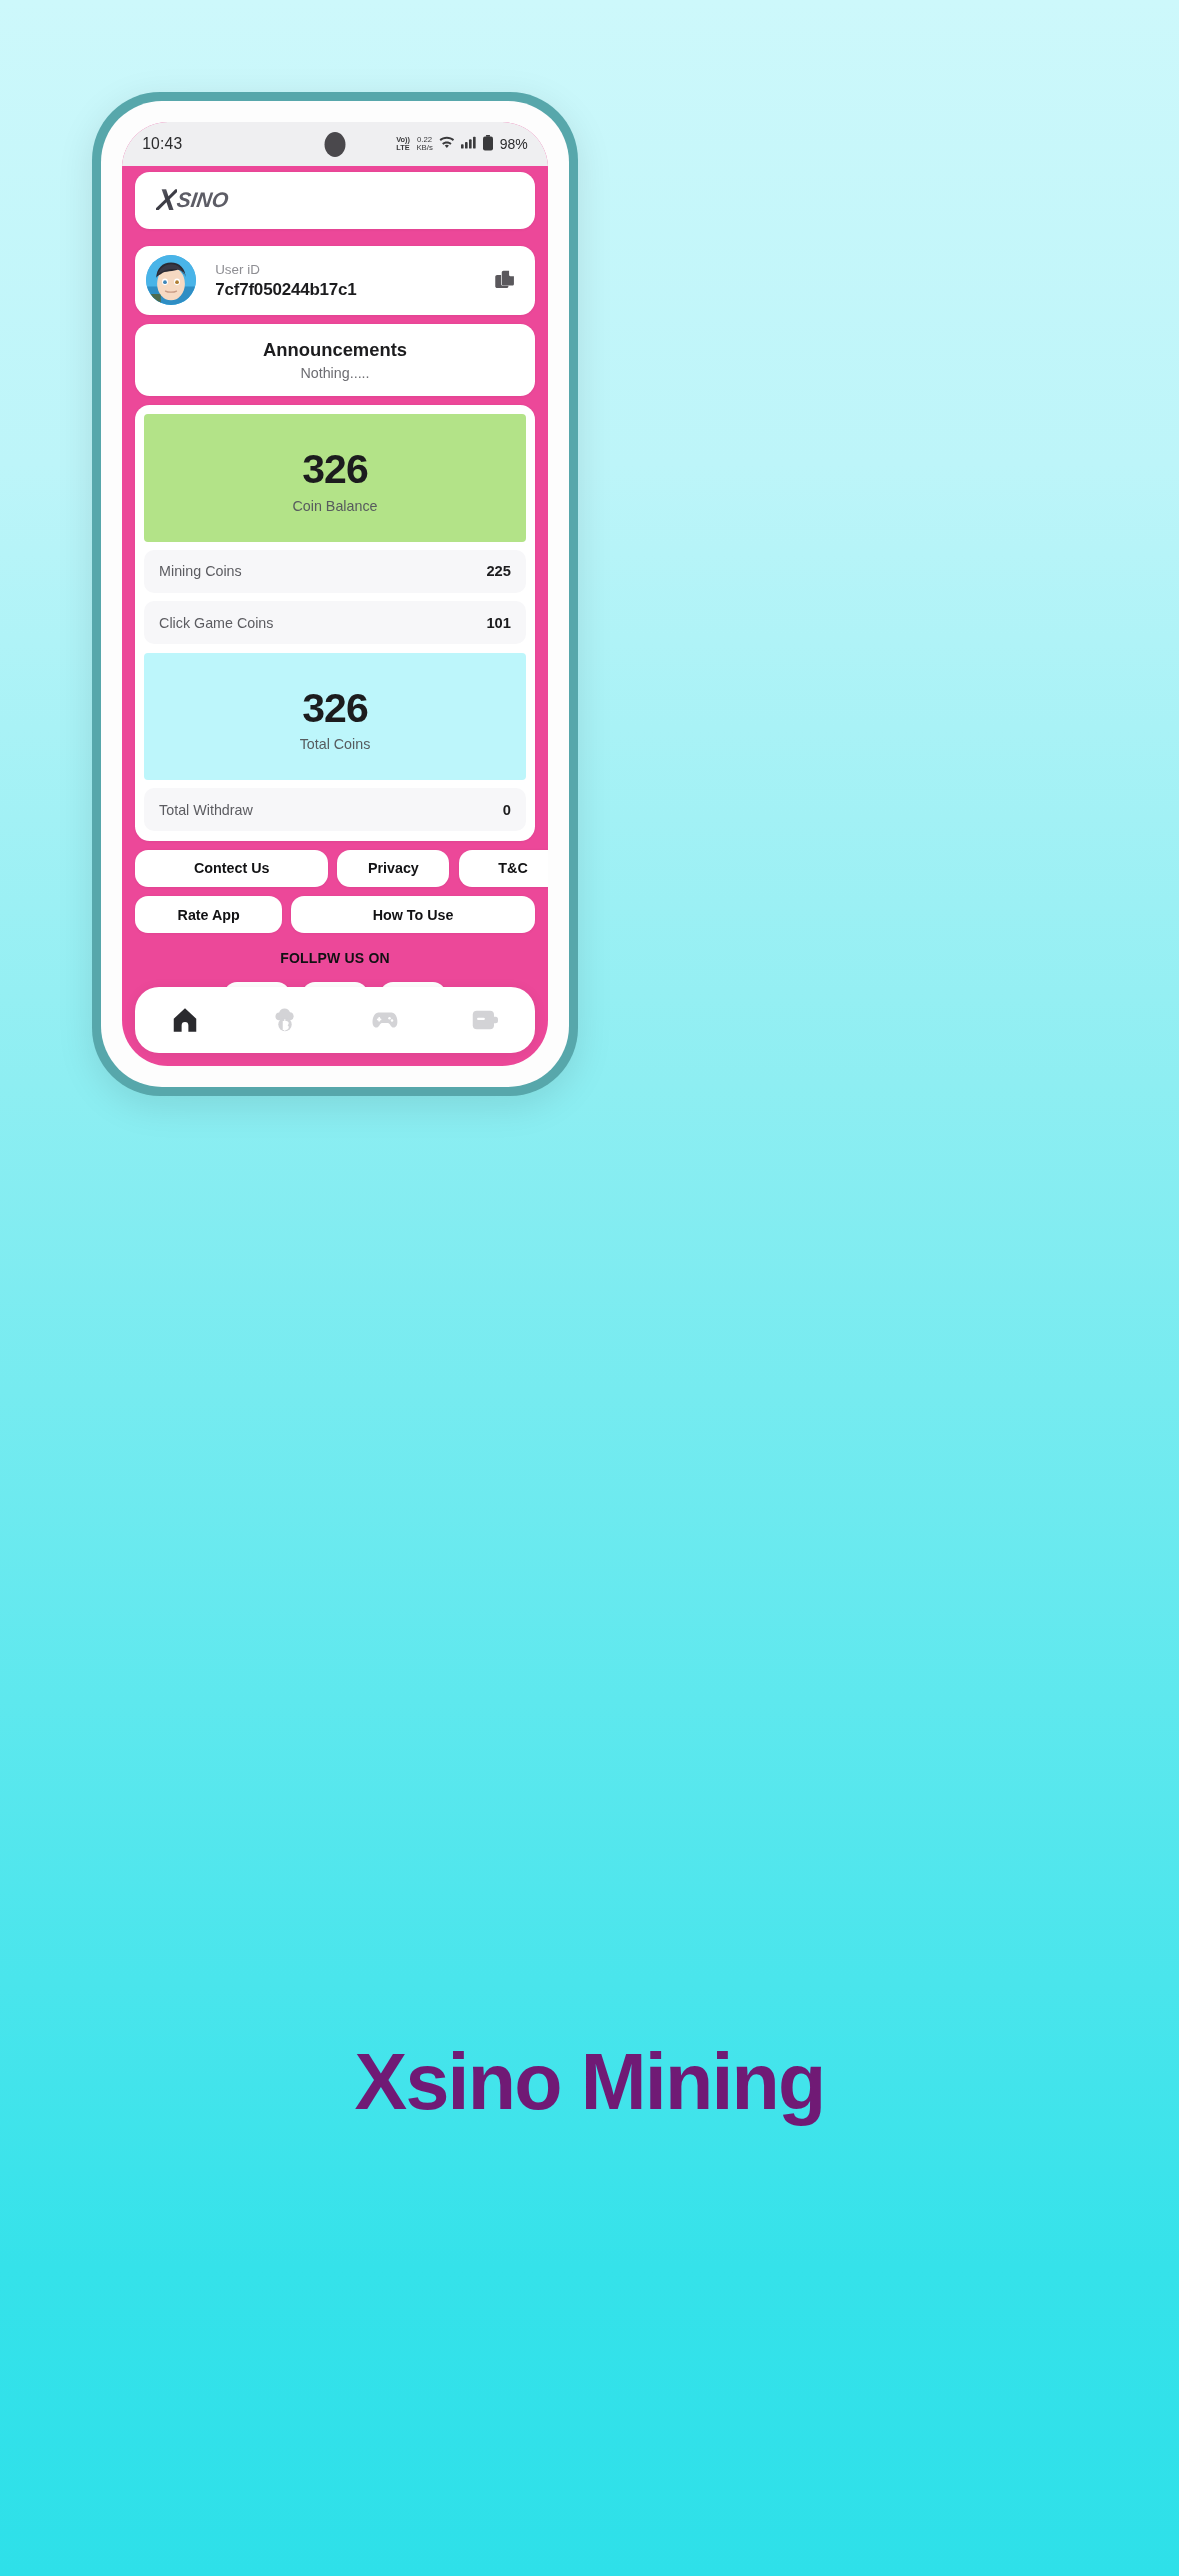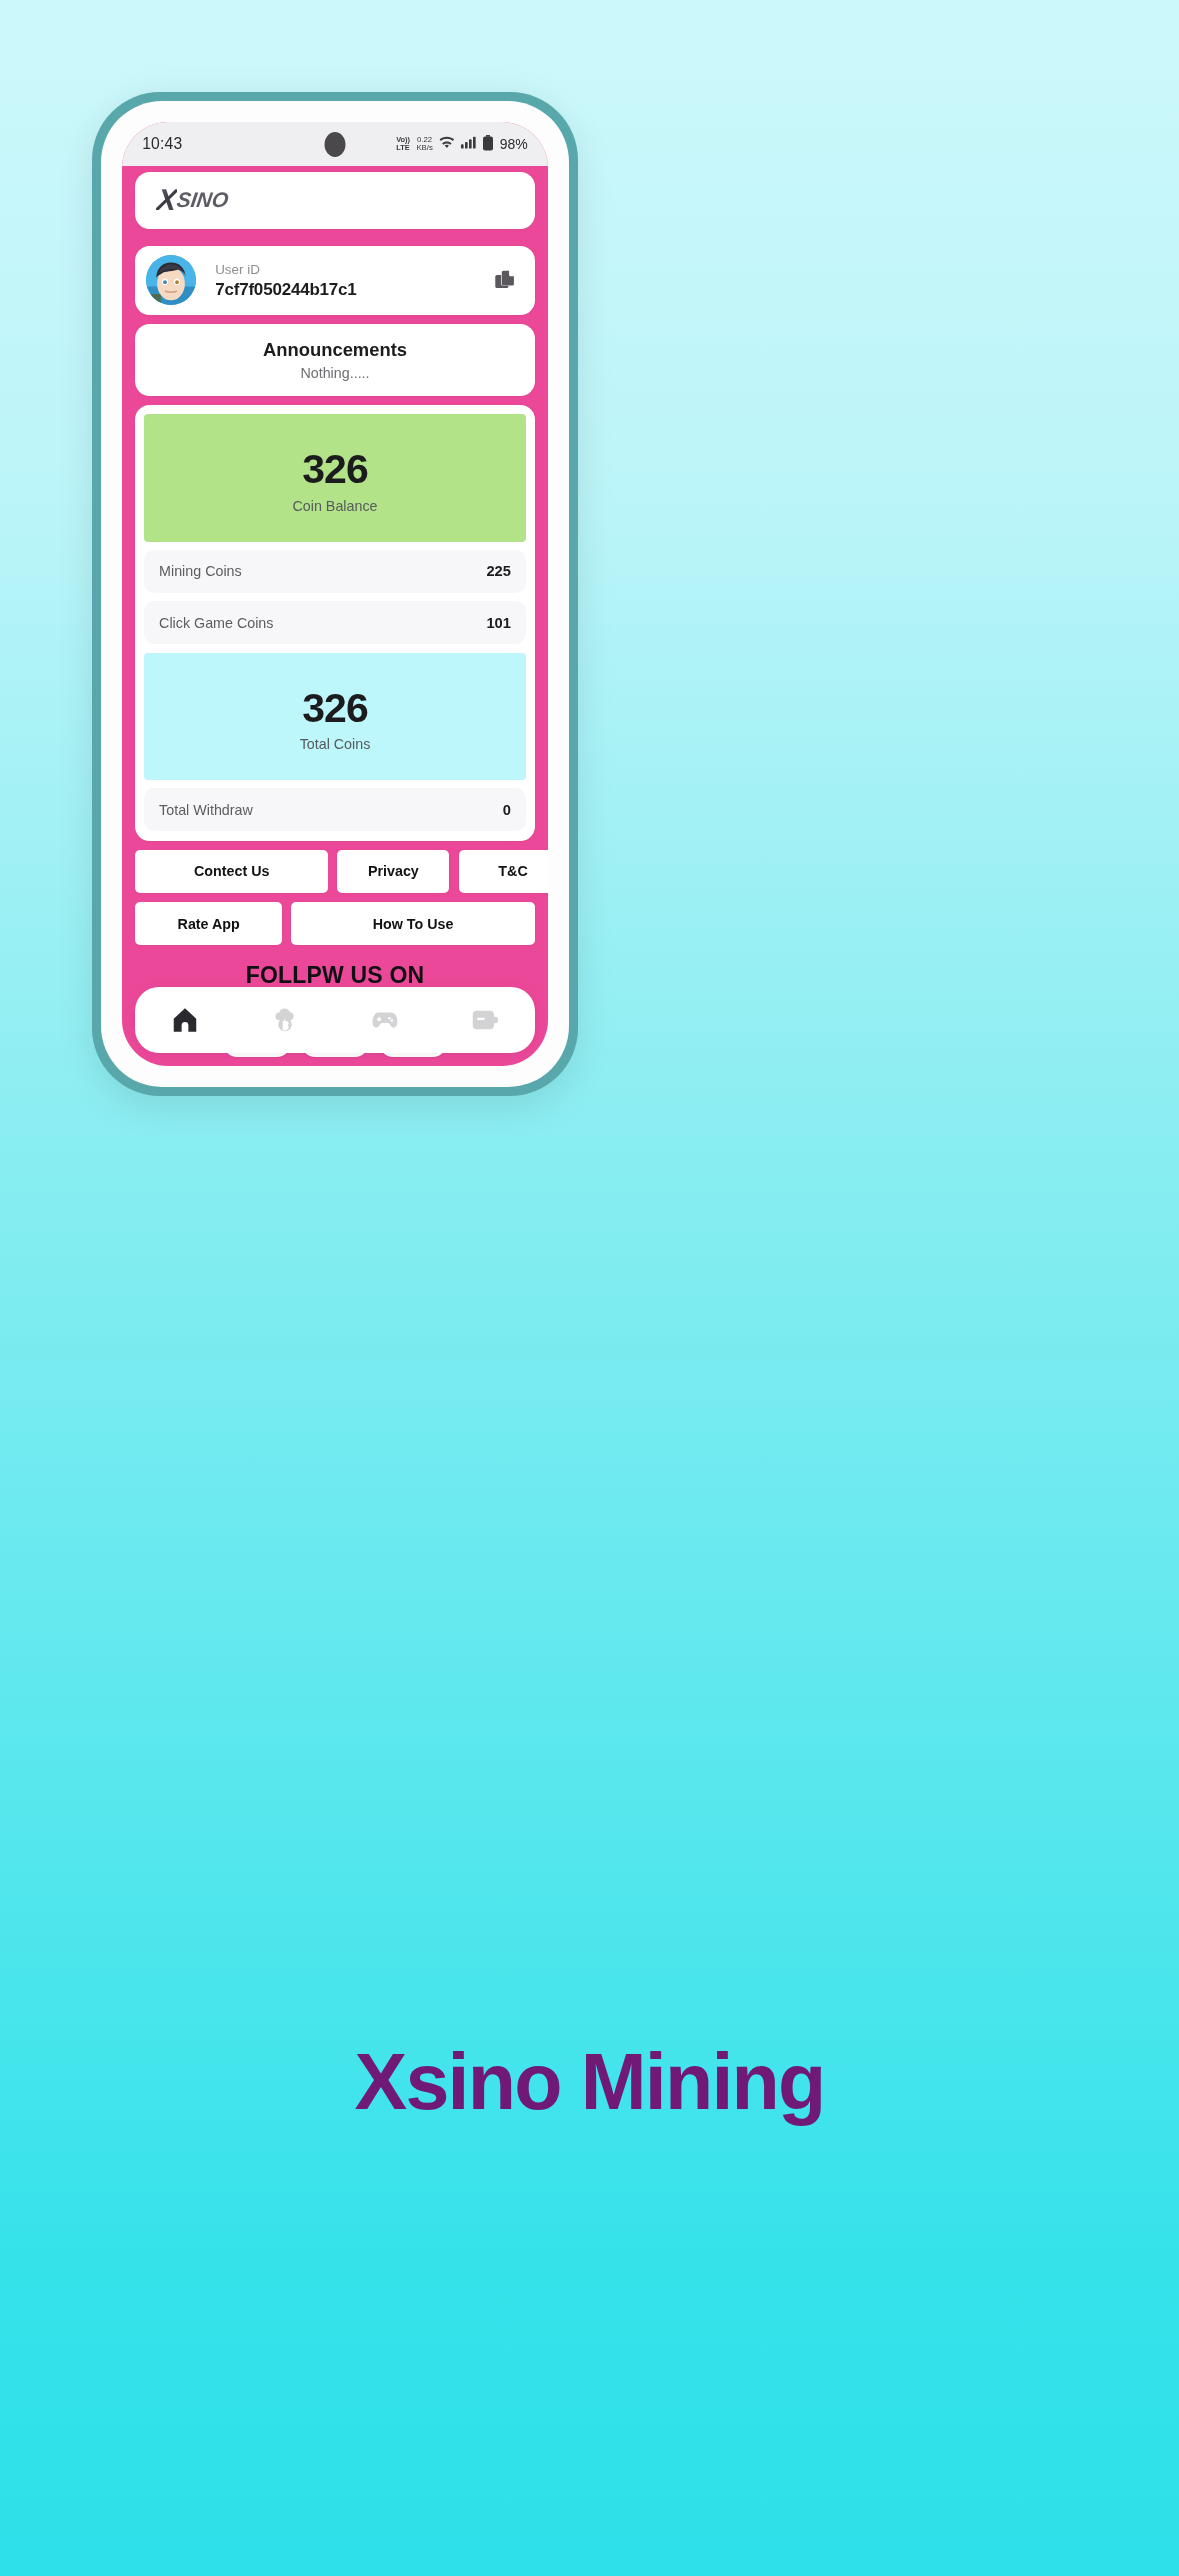--- a/index.html
+++ b/index.html
@@ -125,34 +125,34 @@
   .row{
     background:#f7f7f9; border-radius:10px;
     height:43px; display:flex; align-items:center; padding:0 14.7px;
   }
   .row-lbl{ font-size:14.3px; color:#5c5c61; }
   .row-val{ margin-left:auto; font-size:14.7px; font-weight:700; color:#1c1c1e; }
 
   
   .btn-row{ display:flex; gap:9.2px; }
   .lbtn{
-    background:#fff; border-radius:5px; height:43px;
+    background:#fff; border-radius:13px; height:37px;
     display:flex; align-items:center; justify-content:center;
     font-size:14.3px; font-weight:700; color:#121214;
     box-shadow:0 0.9px 2.8px rgba(0,0,0,.05);
     flex:1 1 auto;
   }
   .f-contact{ flex:0 0 193px; }
   .f-privacy{ flex:0 0 112px; }
   .f-tc{ flex:0 0 109px; }
   .f-rate{ flex:0 0 147px; }
   .f-how{ flex:1 1 auto; }
 
   .follow-title{
-    text-align:center; font-size:23px; font-weight:700; color:#111113;
+    text-align:center; font-size:14px; font-weight:700; color:#111113;
     margin-top:7.4px; letter-spacing:0.2px;
   }
   .social-row{ display:flex; justify-content:center; gap:12px; margin-top:7.4px; }
   .social-btn{
     width:66px; height:52px; background:#fff; border-radius:13px;
     display:flex; align-items:flex-start; justify-content:center;
     padding-top:11px;
     box-shadow:0 0.9px 2.8px rgba(0,0,0,.05);
   }
   .sg{ width:24px; height:24px; color:#222; }

